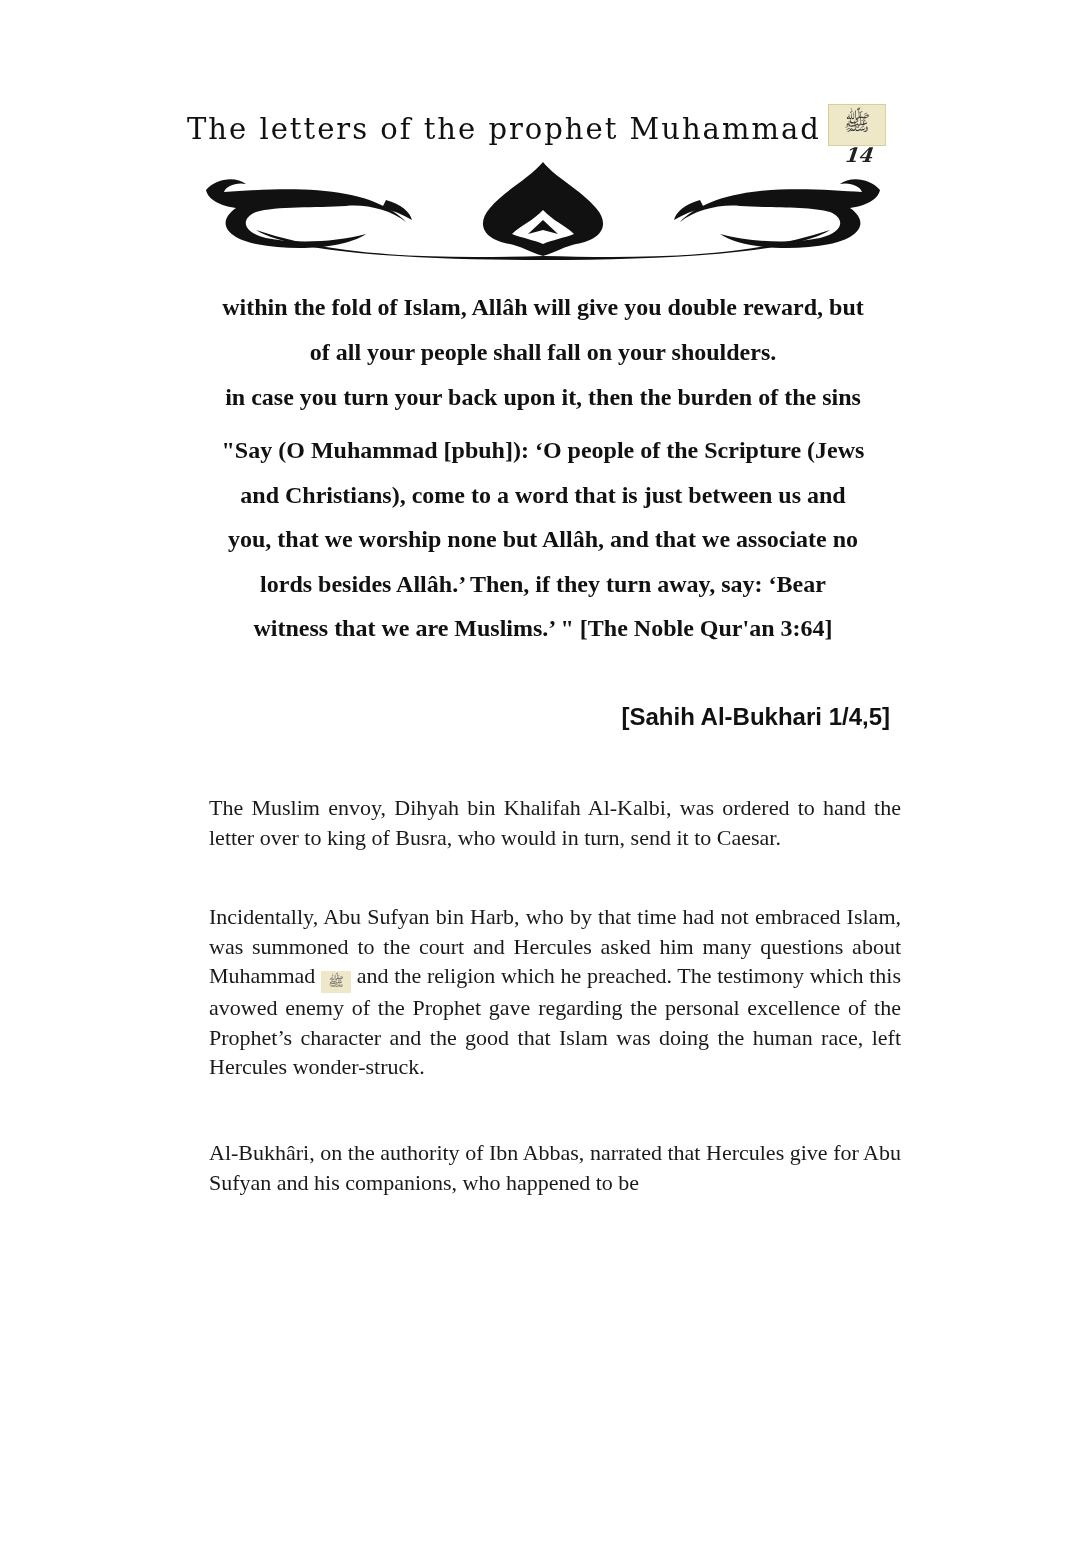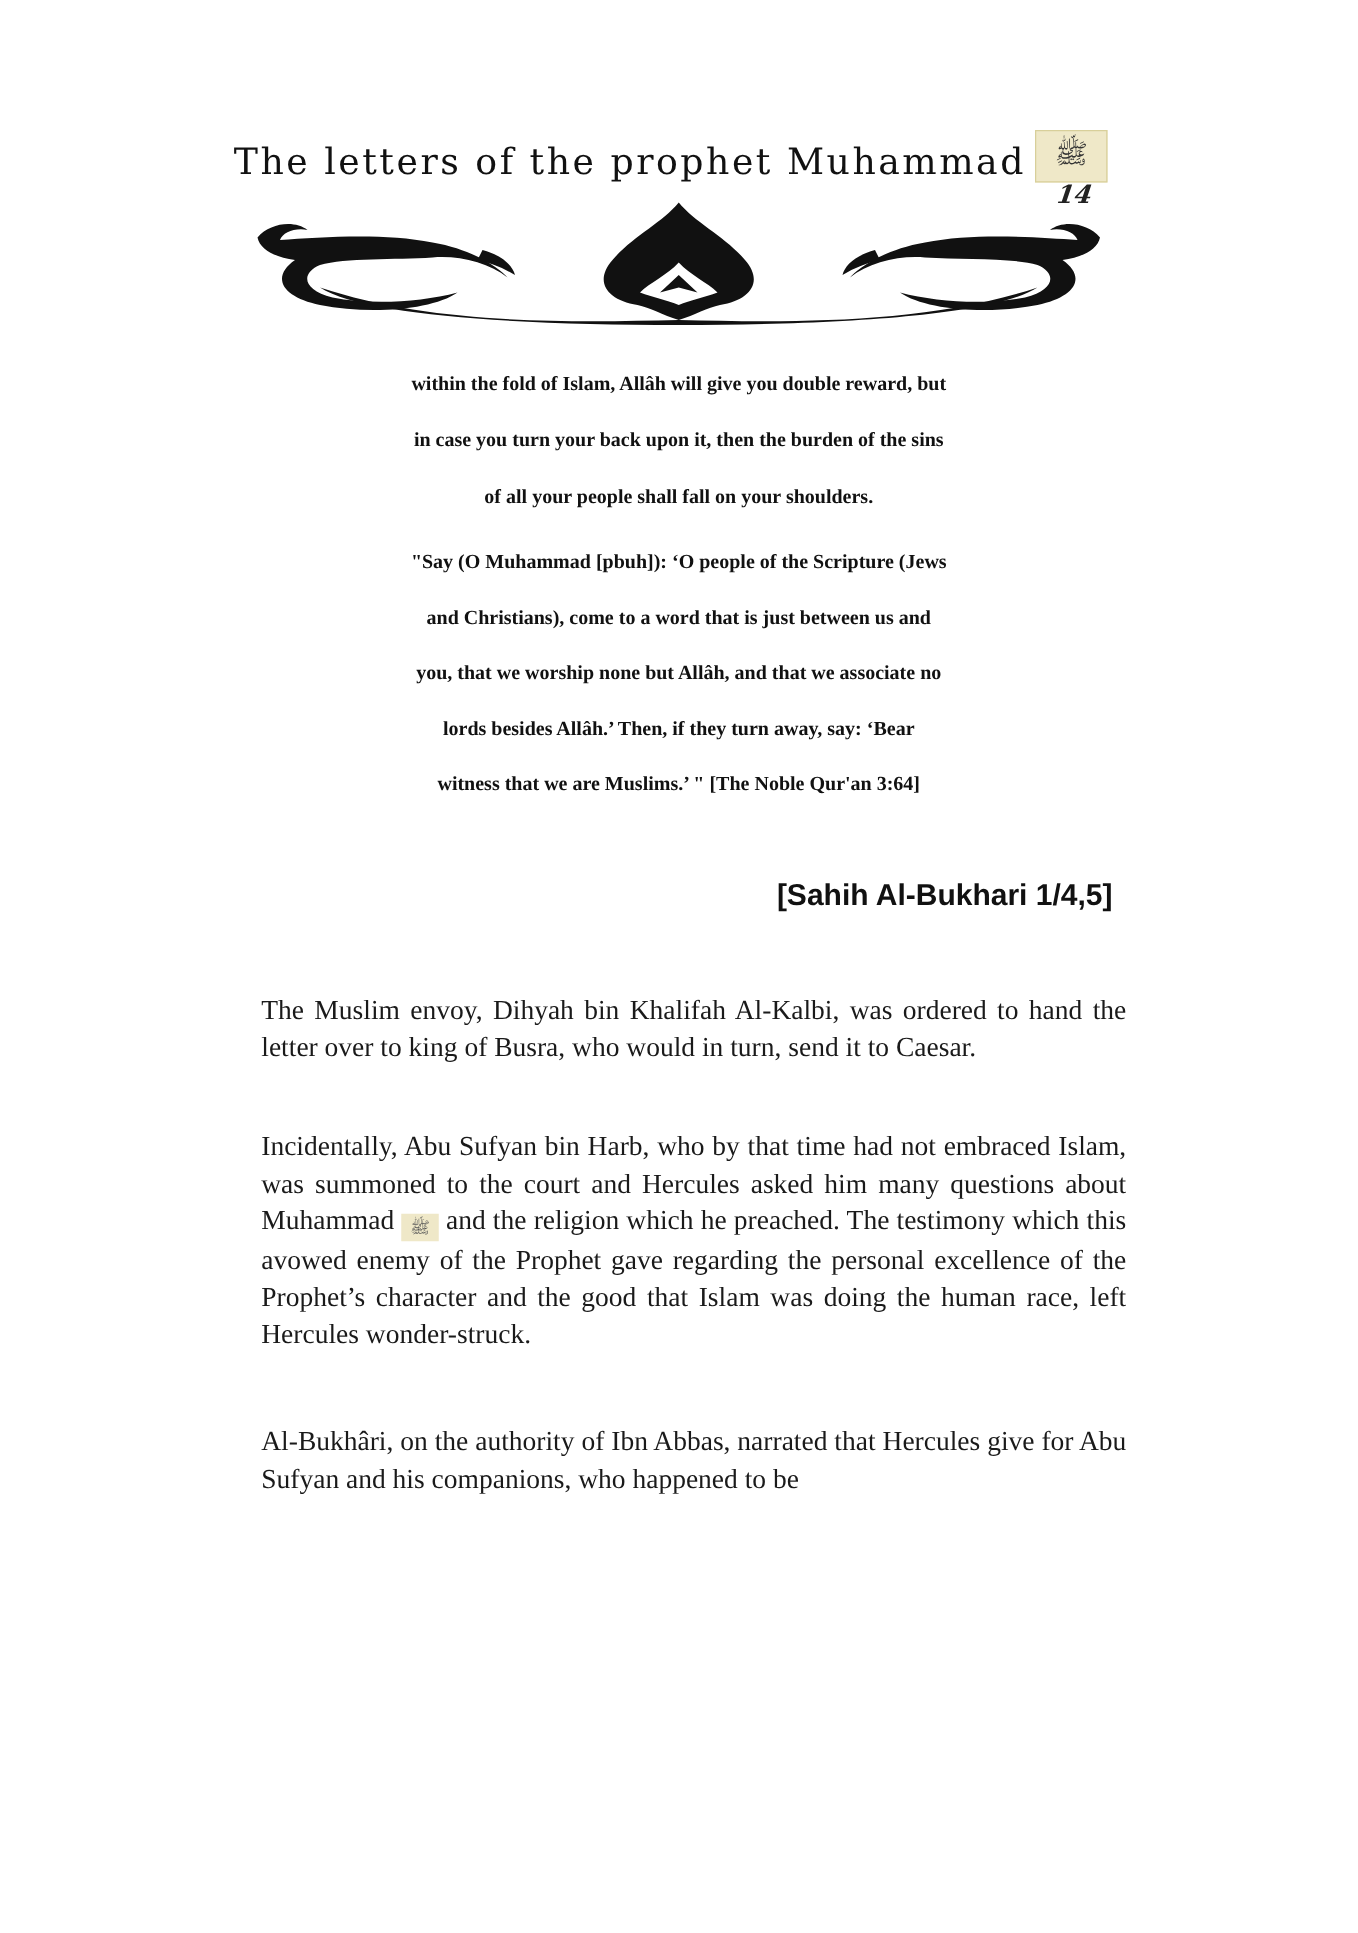--- a/index.html
+++ b/index.html
@@ -19,21 +19,21 @@
   }
   .page-num {
     position:absolute; left:846px; top:143px; font-family:"DejaVu Serif", serif;
     font-style:italic; font-weight:bold; font-size:20px; color:#222;
     transform:skewX(-8deg);
   }
   .ornament { position:absolute; left:196px; top:160px; width:694px; height:100px; }
 
   .bold-block {
     position:absolute; left:196px; width:694px;
-    font-family:"Liberation Serif", serif; font-weight:bold; font-size:16px;
+    font-family:"Liberation Serif", serif; font-weight:bold; font-size:24px;
     text-align:center; color:#111;
   }
   .bold-block p { margin:0; line-height:45px; }
   .block1 { top:285px; }
   .block2 { top:428px; line-height:44.5px; }
   .citation {
     position:absolute; left:196px; width:694px; top:703px;
     font-family:"Liberation Sans", sans-serif; font-weight:bold; font-size:24px;
     text-align:right; color:#111;
   }
@@ -73,22 +73,22 @@
 
     <g transform="translate(694,0) scale(-1,1)">
       <path d="M10 30 C20 18 40 16 50 24 C40 22 30 26 28 32 C60 30 110 26 150 34 C185 40 205 56 210 62 C195 50 170 44 150 46 C120 48 80 46 60 52 C45 58 45 72 70 78 C100 84 140 82 170 74 C150 88 100 92 60 84 C30 78 20 62 40 48 C25 46 12 40 10 30 Z" fill="#111"></path>
       <path d="M70 60 C90 56 120 58 135 62 C120 66 95 68 78 66 Z" fill="#fff"></path>
       <path d="M190 40 C205 44 214 52 216 60 C206 54 196 50 186 48 Z" fill="#111"></path>
     </g>
   </svg>
 
   <div class="bold-block block1">
     <p>within the fold of Islam, Allâh will give you double reward, but</p>
+    <p>of all your people shall fall on your shoulders.</p>
     <p>in case you turn your back upon it, then the burden of the sins</p>
-    <p>of all your people shall fall on your shoulders.</p>
   </div>
 
   <div class="bold-block block2">
     <p style="line-height:44.5px">"Say (O Muhammad [pbuh]): ‘O people of the Scripture (Jews</p>
     <p style="line-height:44.5px">and Christians), come to a word that is just between us and</p>
     <p style="line-height:44.5px">you, that we worship none but Allâh, and that we associate no</p>
     <p style="line-height:44.5px">lords besides Allâh.’ Then, if they turn away, say: ‘Bear</p>
     <p style="line-height:44.5px">witness that we are Muslims.’ " [The Noble Qur'an 3:64]</p>
   </div>
 

